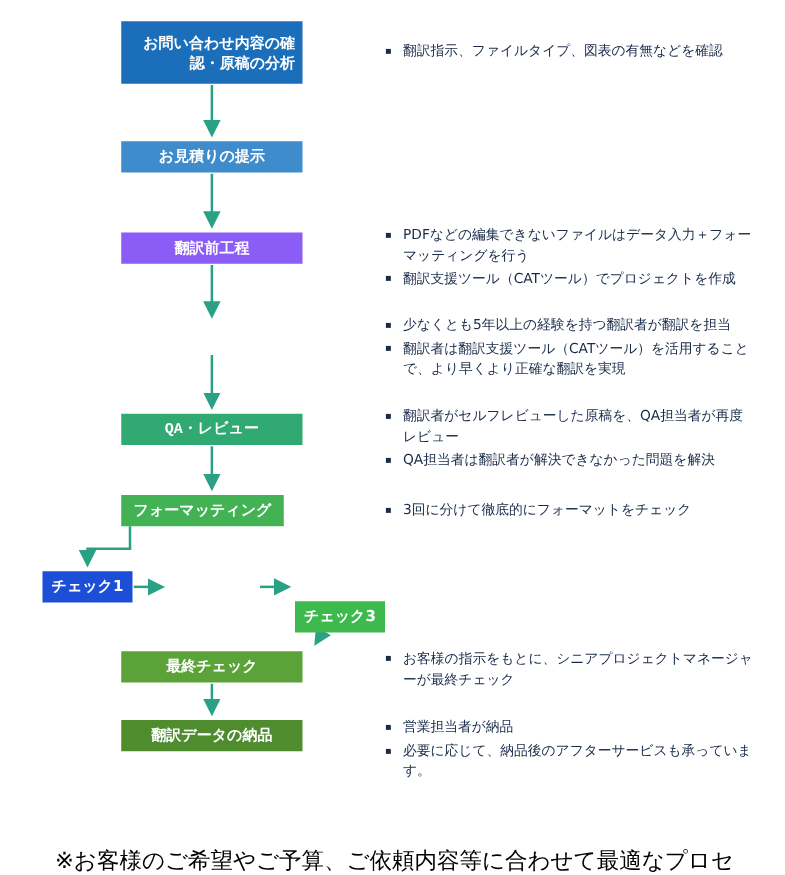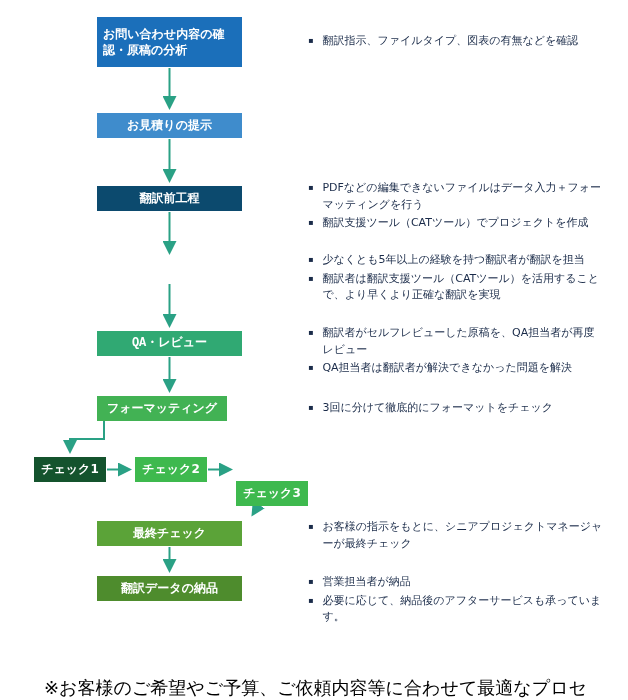--- a/index.html
+++ b/index.html
@@ -2,21 +2,21 @@
 <html><head>
 <meta charset="utf-8">
 <style>
   html,body{margin:0;padding:0;background:#fff;}
   body{font-family:"DejaVu Sans","Liberation Sans",sans-serif;}
   .canvas{position:relative;width:628px;height:700px;background:#ffffff;overflow:hidden;}
 
   .step{
     position:absolute;
     display:flex;align-items:center;justify-content:center;
-    color:#ffffff;font-weight:bold;font-size:12px;text-align:left;
+    color:#ffffff;font-weight:bold;font-size:12px;text-align:right;
     line-height:1.35;padding:2px 6px;box-sizing:border-box;
   }
   .s0{left:97px;top:17px;width:145px;height:50px;}
   .s1{left:97px;top:113px;width:145px;height:25px;}
   .s2{left:97px;top:186px;width:145px;height:25px;}
   .s3{left:97px;top:258px;width:145px;height:25px;}
   .s4{left:97px;top:331px;width:145px;height:25px;font-family:Liberation Mono, monospace;}
   .s5{left:97px;top:396px;width:130px;height:25px;}
   .s6{left:34px;top:457px;width:72px;height:25px;}
   .s7{left:135px;top:457px;width:72px;height:25px;}
@@ -65,25 +65,24 @@
     <path class="conn" marker-end="url(#ah)" d="M169.5,357 L169.5,390" stroke="#2aa185"></path>
     <path class="conn" marker-end="url(#ah)" d="M104,421 L104,439 L70,439 L70,451" stroke="#2aa185"></path>
     <path class="conn" marker-end="url(#ah)" d="M107,469.5 L129,469.5" stroke="#2aa185"></path>
     <path class="conn" marker-end="url(#ah)" d="M208,469.5 L230,469.5" stroke="#2aa185"></path>
     <path class="conn" marker-end="url(#ah)" d="M272,483 L253,514" stroke="#2aa185"></path>
     <path class="conn" marker-end="url(#ah)" d="M169.5,547 L169.5,570" stroke="#2aa185"></path>
   </svg>
 
   <div class="step s0" style="background: rgb(27, 111, 186);">お問い合わせ内容の確認・原稿の分析</div>
   <div class="step s1" style="background: rgb(63, 140, 204);">お見積りの提示</div>
-  <div class="step s2" style="background: #0c4a6e;">翻訳前工程</div>
+  <div class="step s2" style="background: #8b5cf6;">翻訳前工程</div>
   <div class="step s4" style="background: rgb(48, 169, 115);">QA・レビュー</div>
   <div class="step s5" style="background: rgb(66, 178, 84);">フォーマッティング</div>
-  <div class="step s6" style="background: #14532d;">チェック1</div>
-  <div class="step s7" style="background: rgb(62, 185, 78);">チェック2</div>
+  <div class="step s6" style="background: #1d4ed8;">チェック1</div>
   <div class="step s8" style="background: rgb(62, 185, 78); margin-top: 24px;">チェック3</div>
   <div class="step s9" style="background: rgb(91, 163, 56);">最終チェック</div>
   <div class="step s10" style="background: rgb(78, 140, 45);">翻訳データの納品</div>
 
   <div class="note n0" style="color: rgb(26, 43, 73);">
     <div class="li">
       <span class="bullet">▪</span>
       <span class="txt">翻訳指示、ファイルタイプ、図表の有無などを確認</span>
     </div>
   </div>

